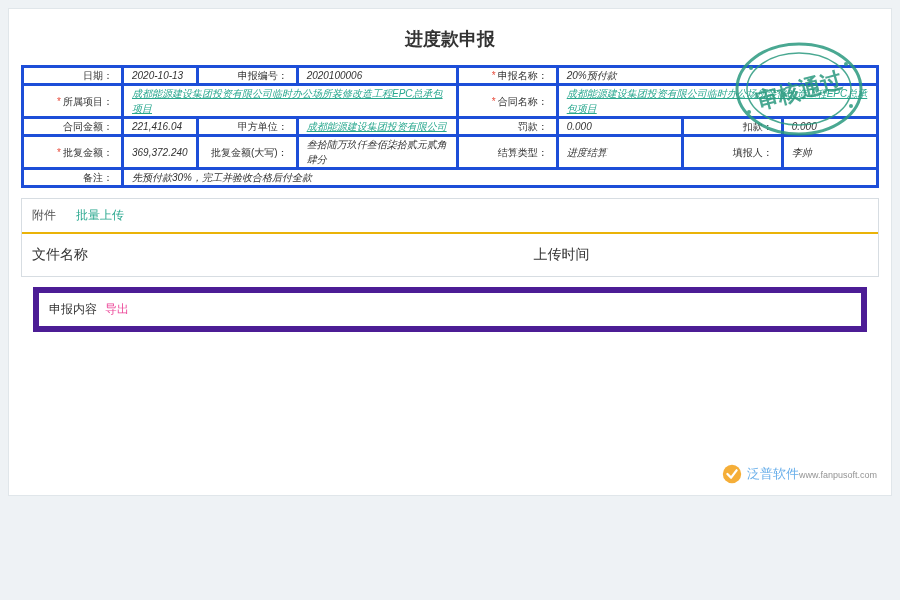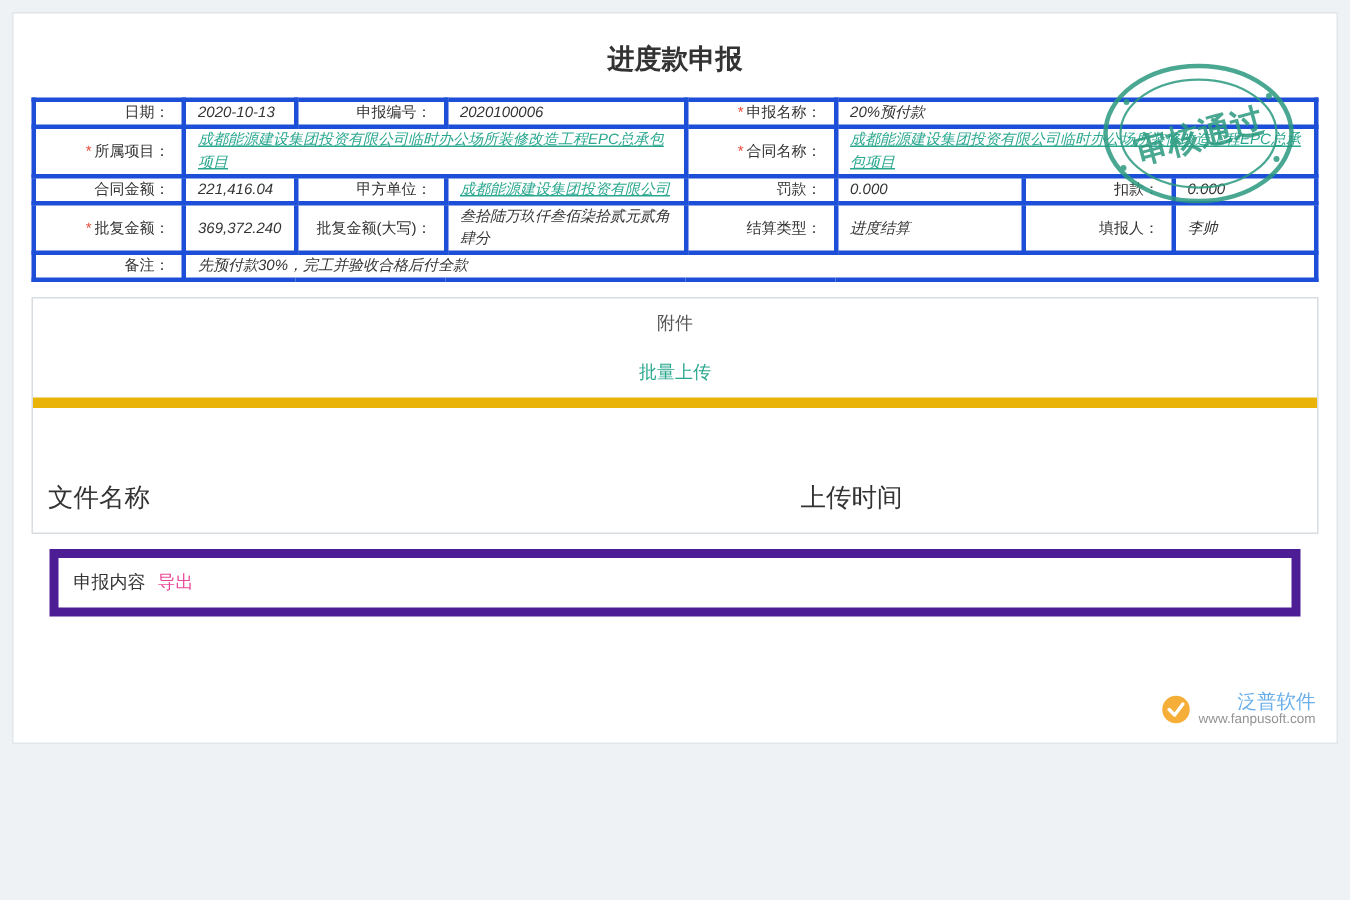--- a/index.html
+++ b/index.html
@@ -8,35 +8,35 @@
     .page-title { text-align: center; font-size: 18px; font-weight: bold; padding: 18px 0 14px; }
     .section { margin: 0 12px 10px; }
     .section-header { font-size: 12px; padding: 8px 6px 6px; border-bottom: 1px solid #d7dde2; }
     .form-table { width: 100%; border-collapse: collapse; }
     .form-table td { border: 3px solid #1d4ed8; padding: 0 8px; vertical-align: middle; font-size: 10px; line-height: 1.5; }
     .label-cell { width: 100px; text-align: right; background: #fff; color: #333; }
     .value-cell { background: #fff; font-style: italic; }
     .req { color: #e74c3c; margin-right: 2px; }
     .link { color: #2aa88f; text-decoration: underline; }
     .attach-section { margin: 0 12px 10px; border: 1px solid #d7dde2; }
-    .attach-tabs { display: flex; align-items: center; border-bottom: 7px solid #eab308; flex-direction: column; }
+    .attach-tabs { display: flex; align-items: center; border-bottom: 2px solid #eab308; }
     .tab { padding: 8px 10px; font-size: 12px; }
     .tab.active { color: #555; }
     .tab.upload { color: #2aa88f; }
     .attach-header-row { display: flex; padding: 12px 10px; }
-    .attach-col { flex: 1; font-size: 17px; margin-top: 36px; }
+    .attach-col { flex: 1; font-size: 14px; }
     .attach-col.name { flex: 1.5; }
     .content-section { margin: 0 24px; border: 6px solid #4c1d95; }
     .content-tabs { display: flex; align-items: center; padding: 8px 10px; }
     .content-tab-label { margin-right: 8px; }
     .content-tab-export { color: #ec4899; }
     .stamp { position: absolute; top: 25px; right: 20px; width: 150px; height: 110px; pointer-events: none; opacity: 0.85; }
     .stamp svg { width: 100%; height: 100%; }
     .watermark { position: absolute; right: 14px; bottom: 10px; display: flex; align-items: center; color: #f5a623; font-size: 12px; opacity: 0.9; pointer-events: none; }
-    .watermark .wm-text { display: flex; flex-direction: column; align-items: flex-end; line-height: 1.1; }
+    .watermark .wm-text { display: flex; flex-direction: row; align-items: flex-end; line-height: 1.1; }
     .watermark .wm-top { font-size: 13px; color: #5aa7e8; }
     .watermark .wm-bottom { font-size: 9px; color: #888; }
     .watermark svg { width: 22px; height: 22px; margin-right: 4px; }
   </style>
 </head>
 <body>
 
 <div class="page">
   <div class="page-title">进度款申报</div>
 

